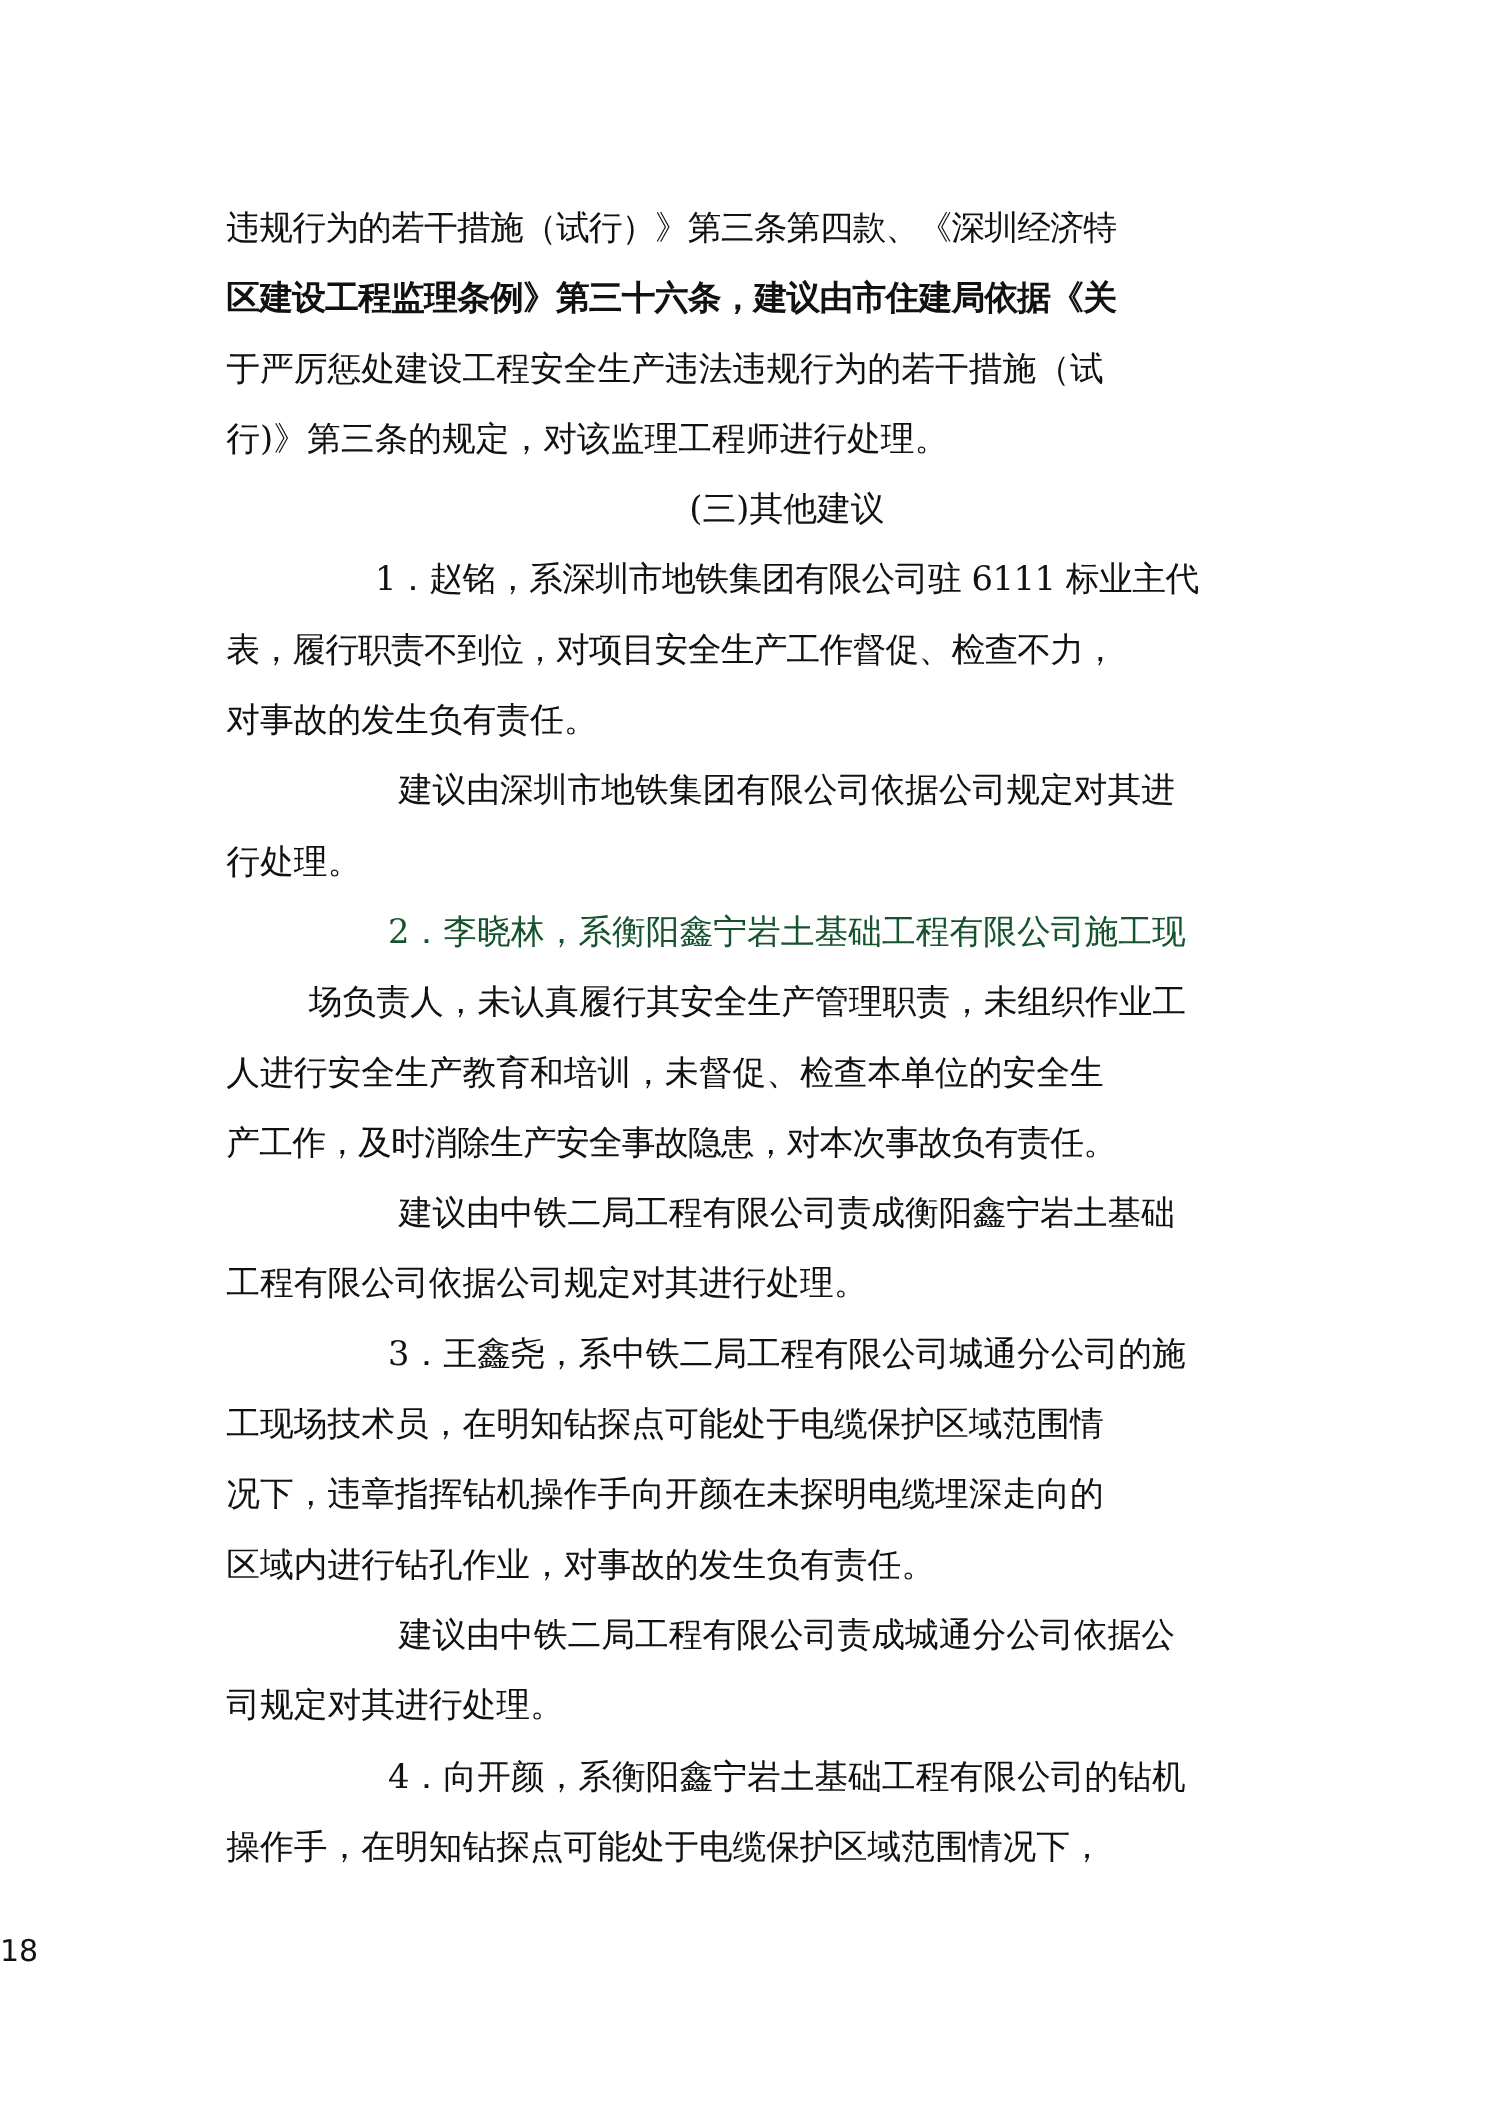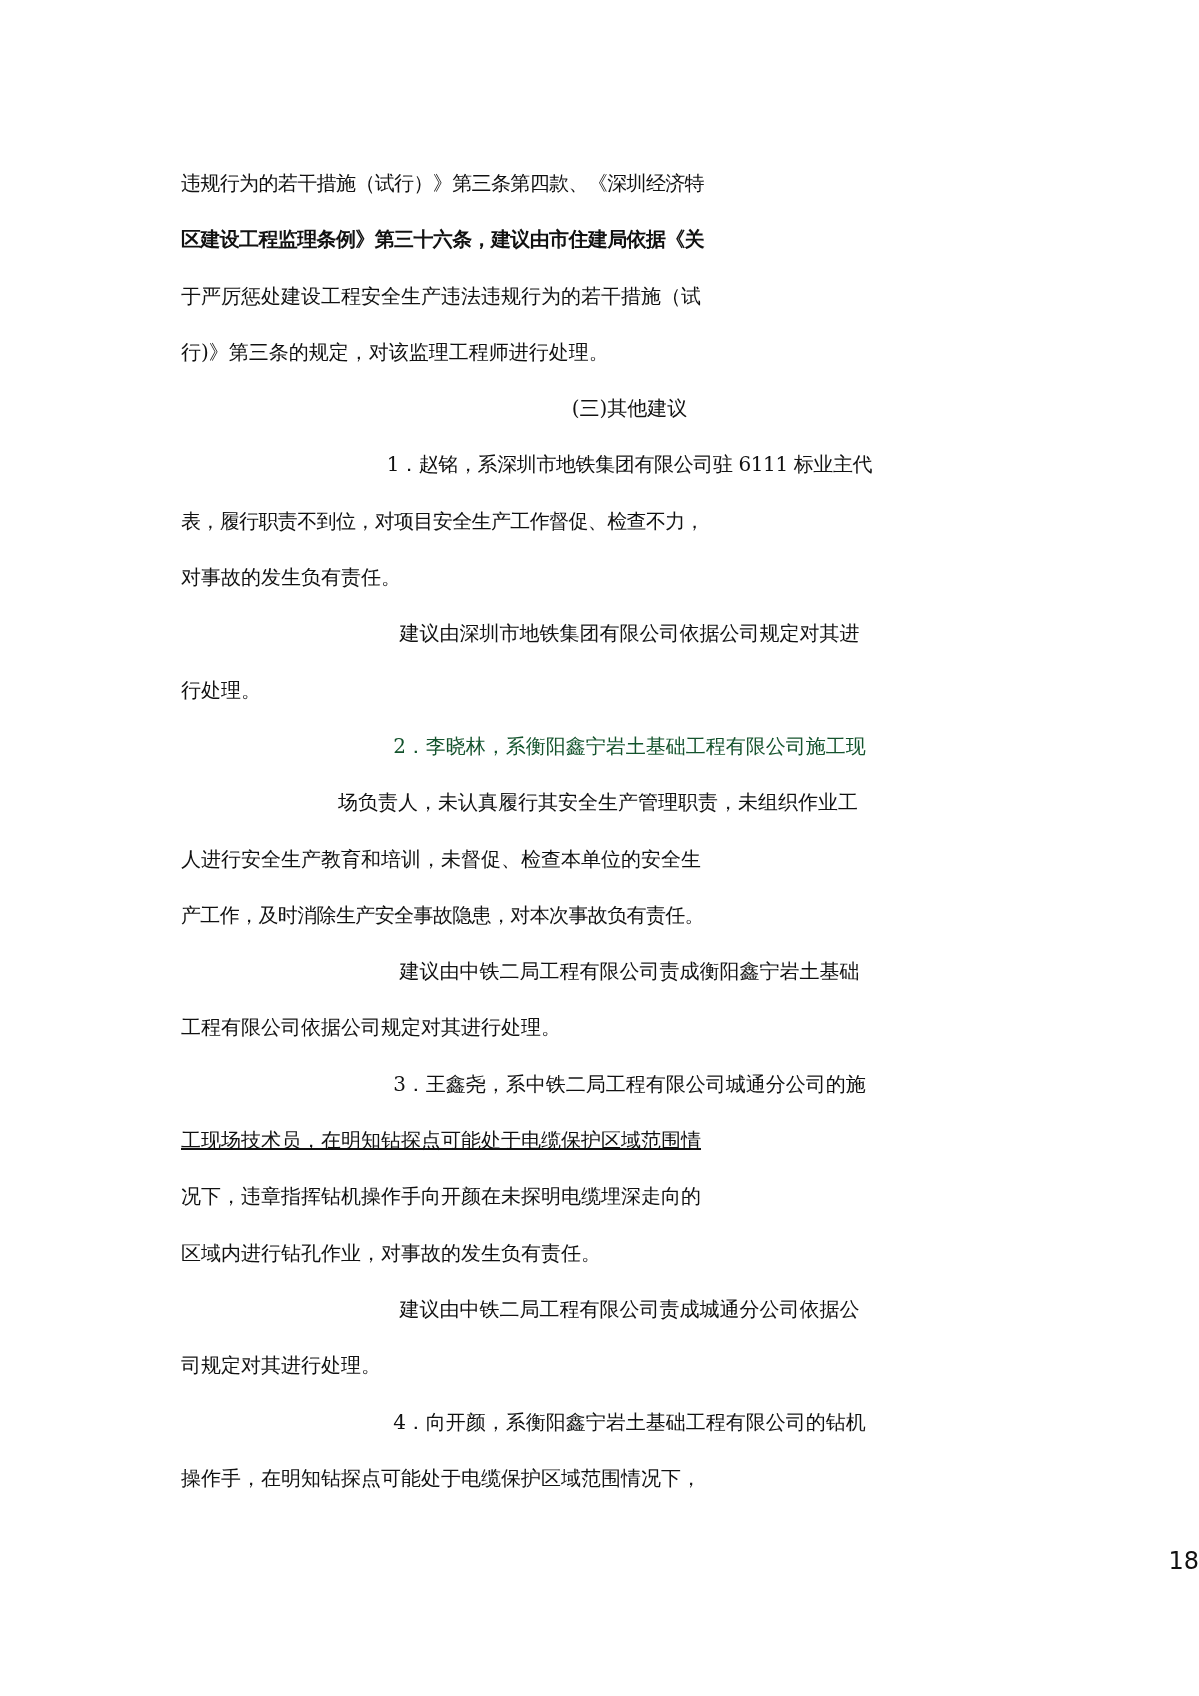--- a/index.html
+++ b/index.html
@@ -21,38 +21,38 @@
     height: 1696px;
     background: #ffffff;
   }
   .text-block {
     position: absolute;
     left: 181px;
     top: 155px;
     width: 834px;
   }
   .line {
-    font-size: 20px;
+    font-size: 27px;
     line-height: 56.3px;
     height: 56.3px;
     color: #111111;
     white-space: nowrap;
     font-weight: 400;
     text-rendering: optimizeLegibility;
   }
   .line.indent {
     text-indent: 63px;
     text-align: center;
   }
   .footer {
     position: absolute;
     left: 0;
     top: 1546px;
     width: 1199px;
-    text-align: right;
+    text-align: left;
     font-family: "DejaVu Sans", "Liberation Sans", sans-serif;
     font-size: 24px;
     line-height: 30px;
     color: #111111;
   }
 </style>
 </head>
 <body>
 
 <div class="page">
@@ -67,21 +67,21 @@
       <div class="line" style="color: rgb(17, 17, 17);">对事故的发生负有责任。</div>
       <div class="line indent" style="color: rgb(17, 17, 17);">建议由深圳市地铁集团有限公司依据公司规定对其进</div>
       <div class="line" style="color: rgb(17, 17, 17);">行处理。</div>
       <div class="line indent fill" style="color: #14532d; letter-spacing: 0px;">2．李晓林，系衡阳鑫宁岩土基础工程有限公司施工现</div>
       <div class="line fill" style="color: rgb(17, 17, 17); letter-spacing: 0px; text-align: center;">场负责人，未认真履行其安全生产管理职责，未组织作业工</div>
       <div class="line fill" style="color: rgb(17, 17, 17); letter-spacing: 0px;">人进行安全生产教育和培训，未督促、检查本单位的安全生</div>
       <div class="line fill" style="color: rgb(17, 17, 17); letter-spacing: -0.63px;">产工作，及时消除生产安全事故隐患，对本次事故负有责任。</div>
       <div class="line indent fill" style="color: rgb(17, 17, 17); letter-spacing: 0px;">建议由中铁二局工程有限公司责成衡阳鑫宁岩土基础</div>
       <div class="line" style="color: rgb(17, 17, 17);">工程有限公司依据公司规定对其进行处理。</div>
       <div class="line indent fill" style="color: rgb(17, 17, 17); letter-spacing: 0px;">3．王鑫尧，系中铁二局工程有限公司城通分公司的施</div>
-      <div class="line fill" style="color: rgb(17, 17, 17); letter-spacing: 0px; text-decoration: underline;">工现场技术员，在明知钻探点可能处于电缆保护区域范围情</div>
+      <div class="line fill" style="color: rgb(17, 17, 17); letter-spacing: 0px;">工现场技术员，在明知钻探点可能处于电缆保护区域范围情</div>
       <div class="line fill" style="color: rgb(17, 17, 17); letter-spacing: 0px;">况下，违章指挥钻机操作手向开颜在未探明电缆埋深走向的</div>
       <div class="line" style="color: rgb(17, 17, 17);">区域内进行钻孔作业，对事故的发生负有责任。</div>
       <div class="line indent fill" style="color: rgb(17, 17, 17); letter-spacing: 0px;">建议由中铁二局工程有限公司责成城通分公司依据公</div>
       <div class="line" style="color: rgb(17, 17, 17);">司规定对其进行处理。</div>
       <div class="line indent fill" style="color: rgb(17, 17, 17); letter-spacing: 0px;">4．向开颜，系衡阳鑫宁岩土基础工程有限公司的钻机</div>
       <div class="line fill" style="color: rgb(17, 17, 17); letter-spacing: 0px;">操作手，在明知钻探点可能处于电缆保护区域范围情况下，</div>
     </div>
   <div class="footer">18</div>
 </div>
 

